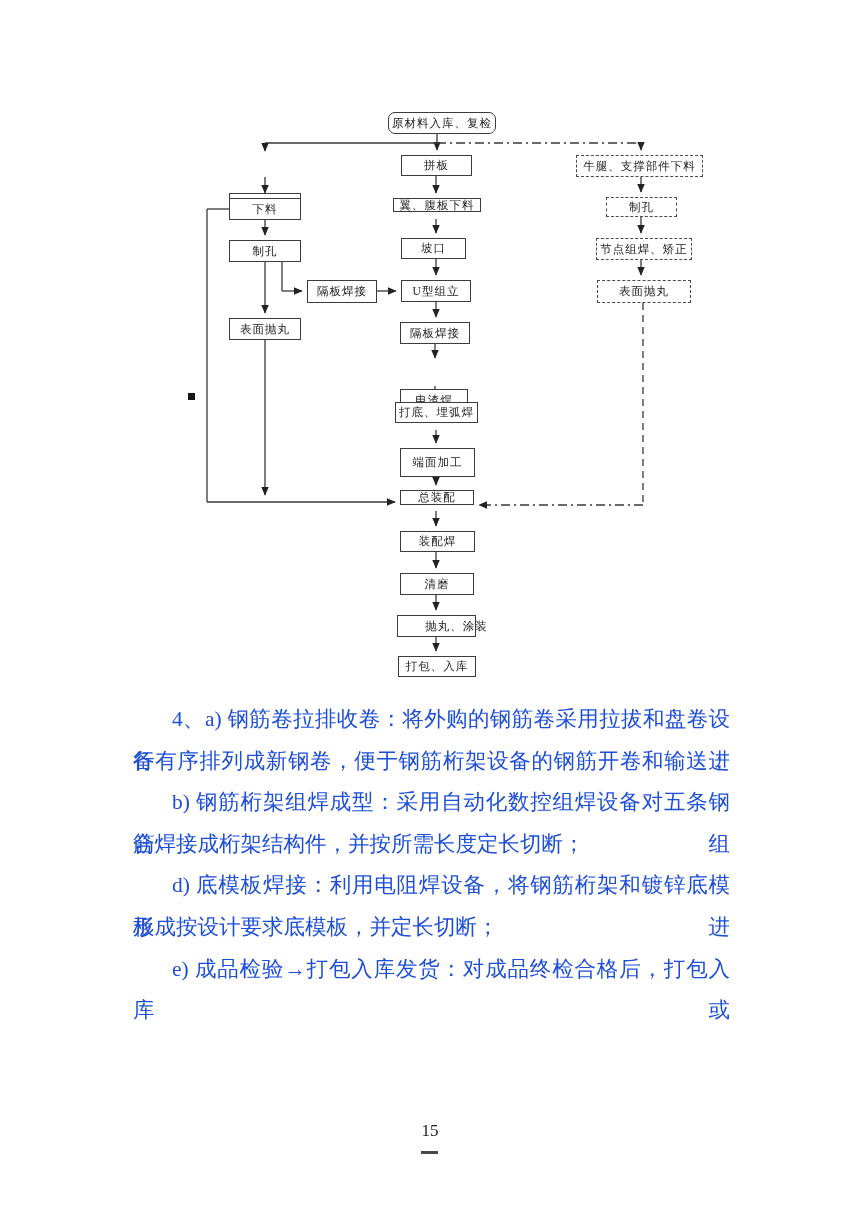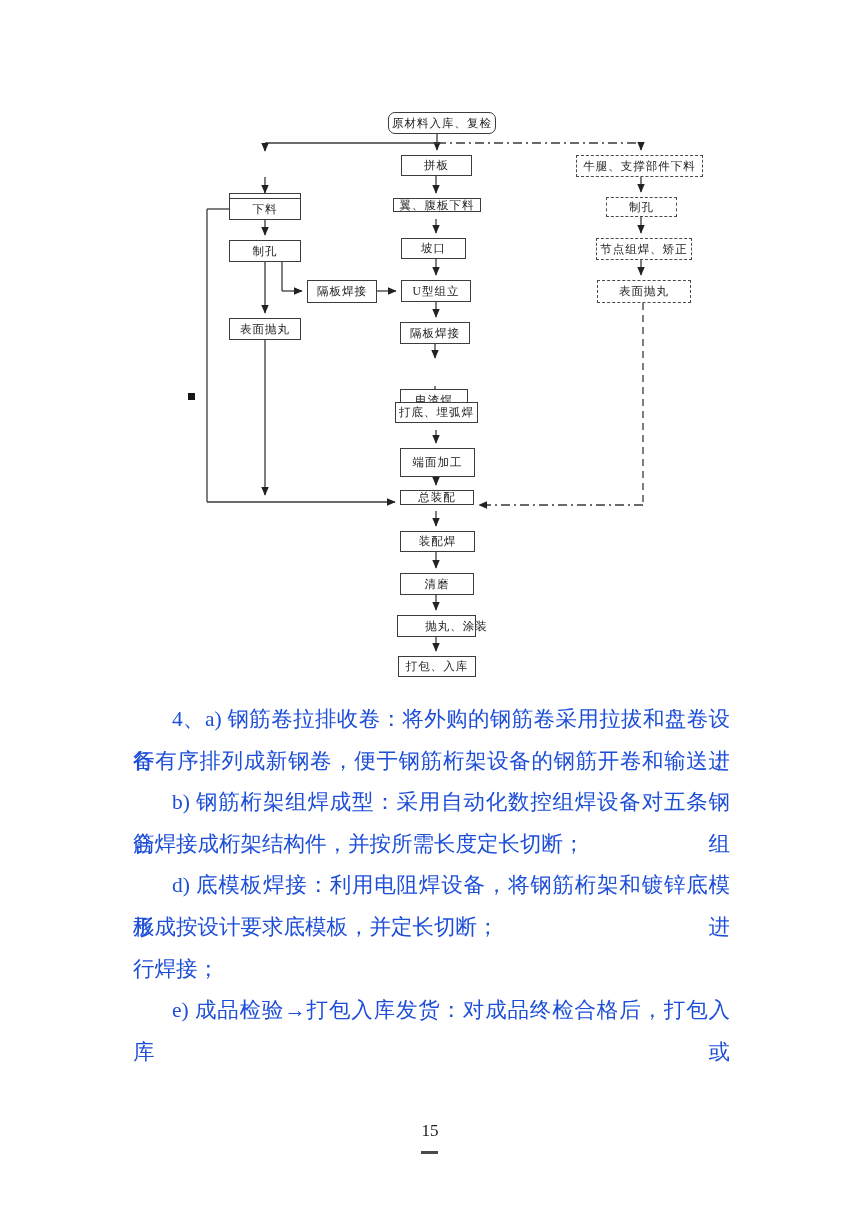--- a/index.html
+++ b/index.html
@@ -115,20 +115,19 @@
     <div class="bullet"></div>
   </div>
 
   <div class="bodytext">
     <div class="bline just ind">4、a) 钢筋卷拉排收卷：将外购的钢筋卷采用拉拔和盘卷设备进</div>
     <div class="bline just">行有序排列成新钢卷，便于钢筋桁架设备的钢筋开卷和输送；</div>
     <div class="bline just ind">b) 钢筋桁架组焊成型：采用自动化数控组焊设备对五条钢筋组</div>
     <div class="bline">合焊接成桁架结构件，并按所需长度定长切断；</div>
     <div class="bline just ind">d) 底模板焊接：利用电阻焊设备，将钢筋桁架和镀锌底模板进</div>
     <div class="bline">形成按设计要求底模板，并定长切断；</div>
-    <div class="bline">行焊接；</div>
     <div class="bline just ind">e) 成品检验→打包入库发货：对成品终检合格后，打包入库或</div>
   </div>
 
   <div class="pagenum">15</div>
   <div class="pagenum-rule"></div>
 
 </div>
 
 </body></html>

